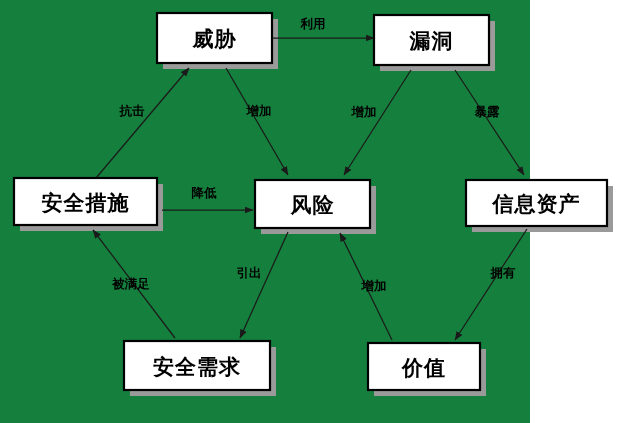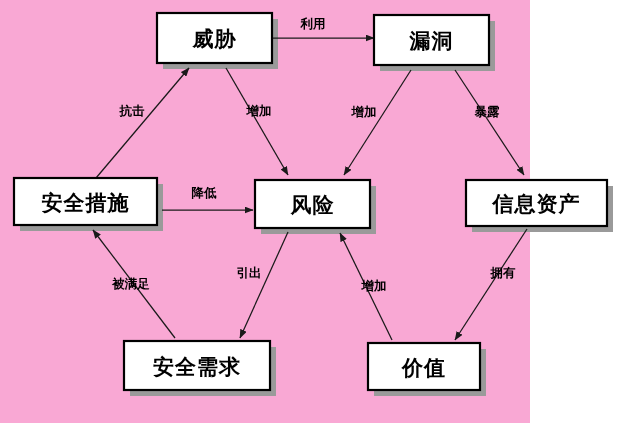--- a/index.html
+++ b/index.html
@@ -10,21 +10,21 @@
   body {
     width: 626px;
     height: 423px;
     font-family: "DejaVu Sans", "Liberation Sans", sans-serif;
     overflow: hidden;
   }
   #diagram-root {
     position: relative;
     width: 530px;
     height: 423px;
-    background: #f9a8d4;
+    background: #15803d;
   }
   svg#diagram-canvas {
     position: absolute;
     left: 0;
     top: 0;
     width: 626px;
     height: 423px;
     display: block;
   }
   .node-shadow {

